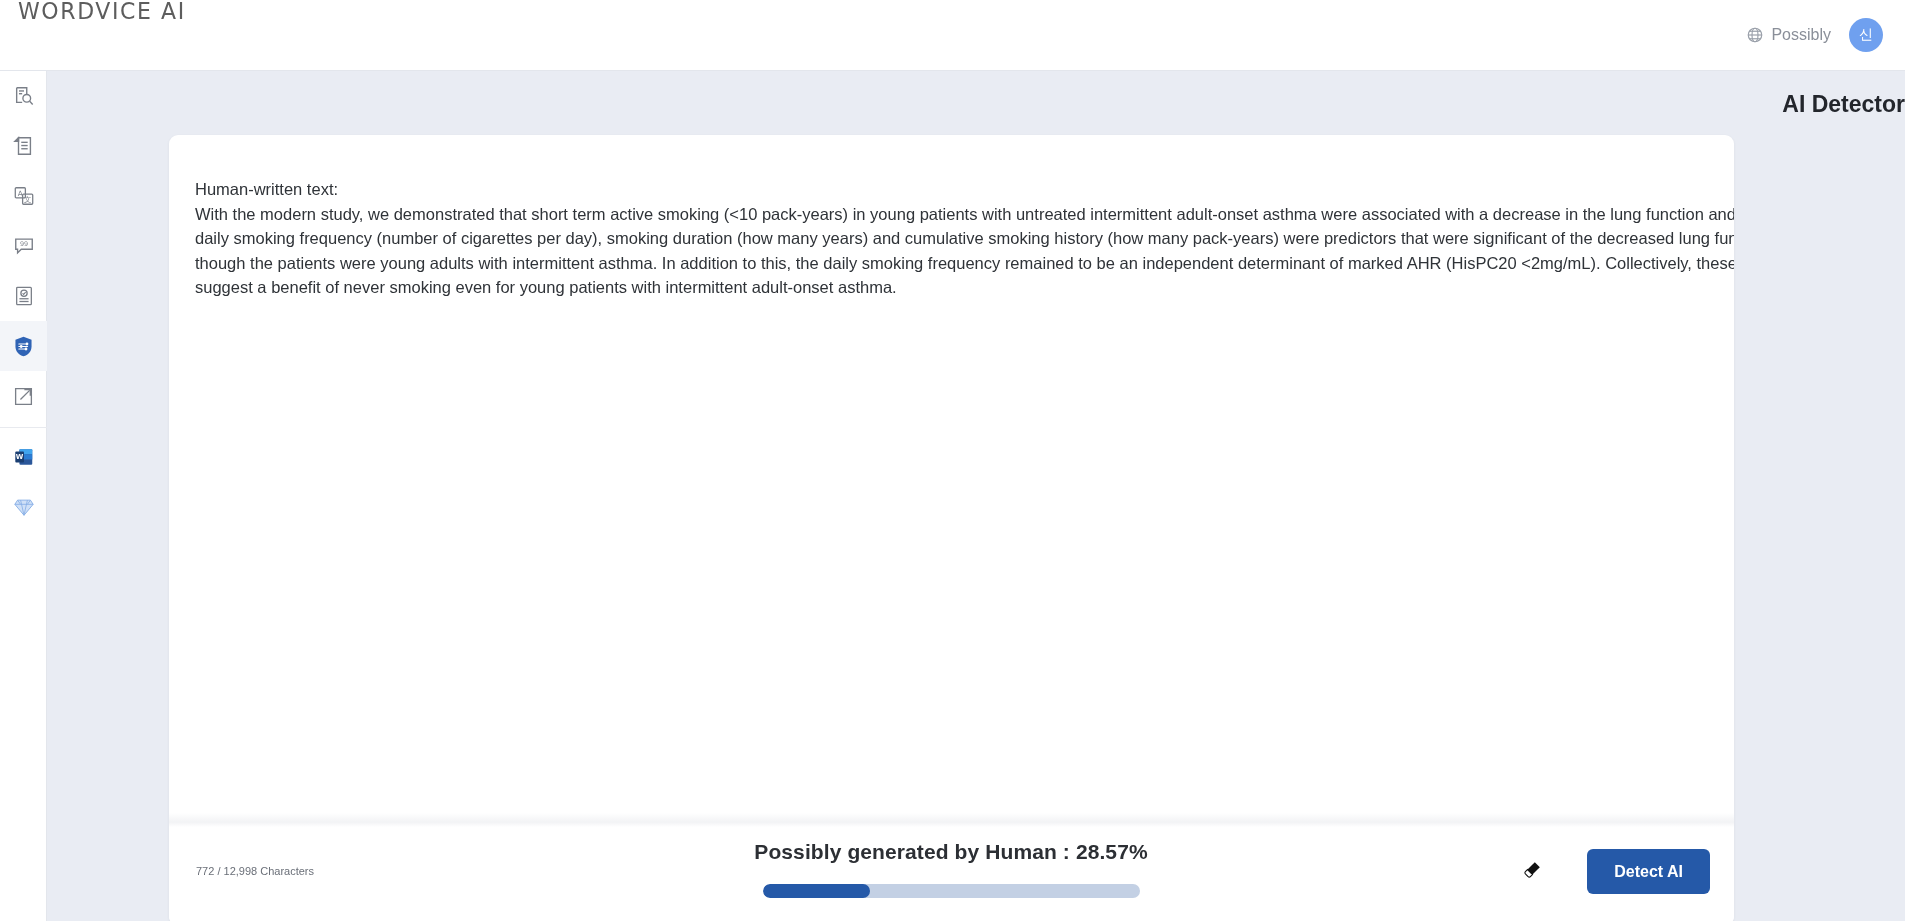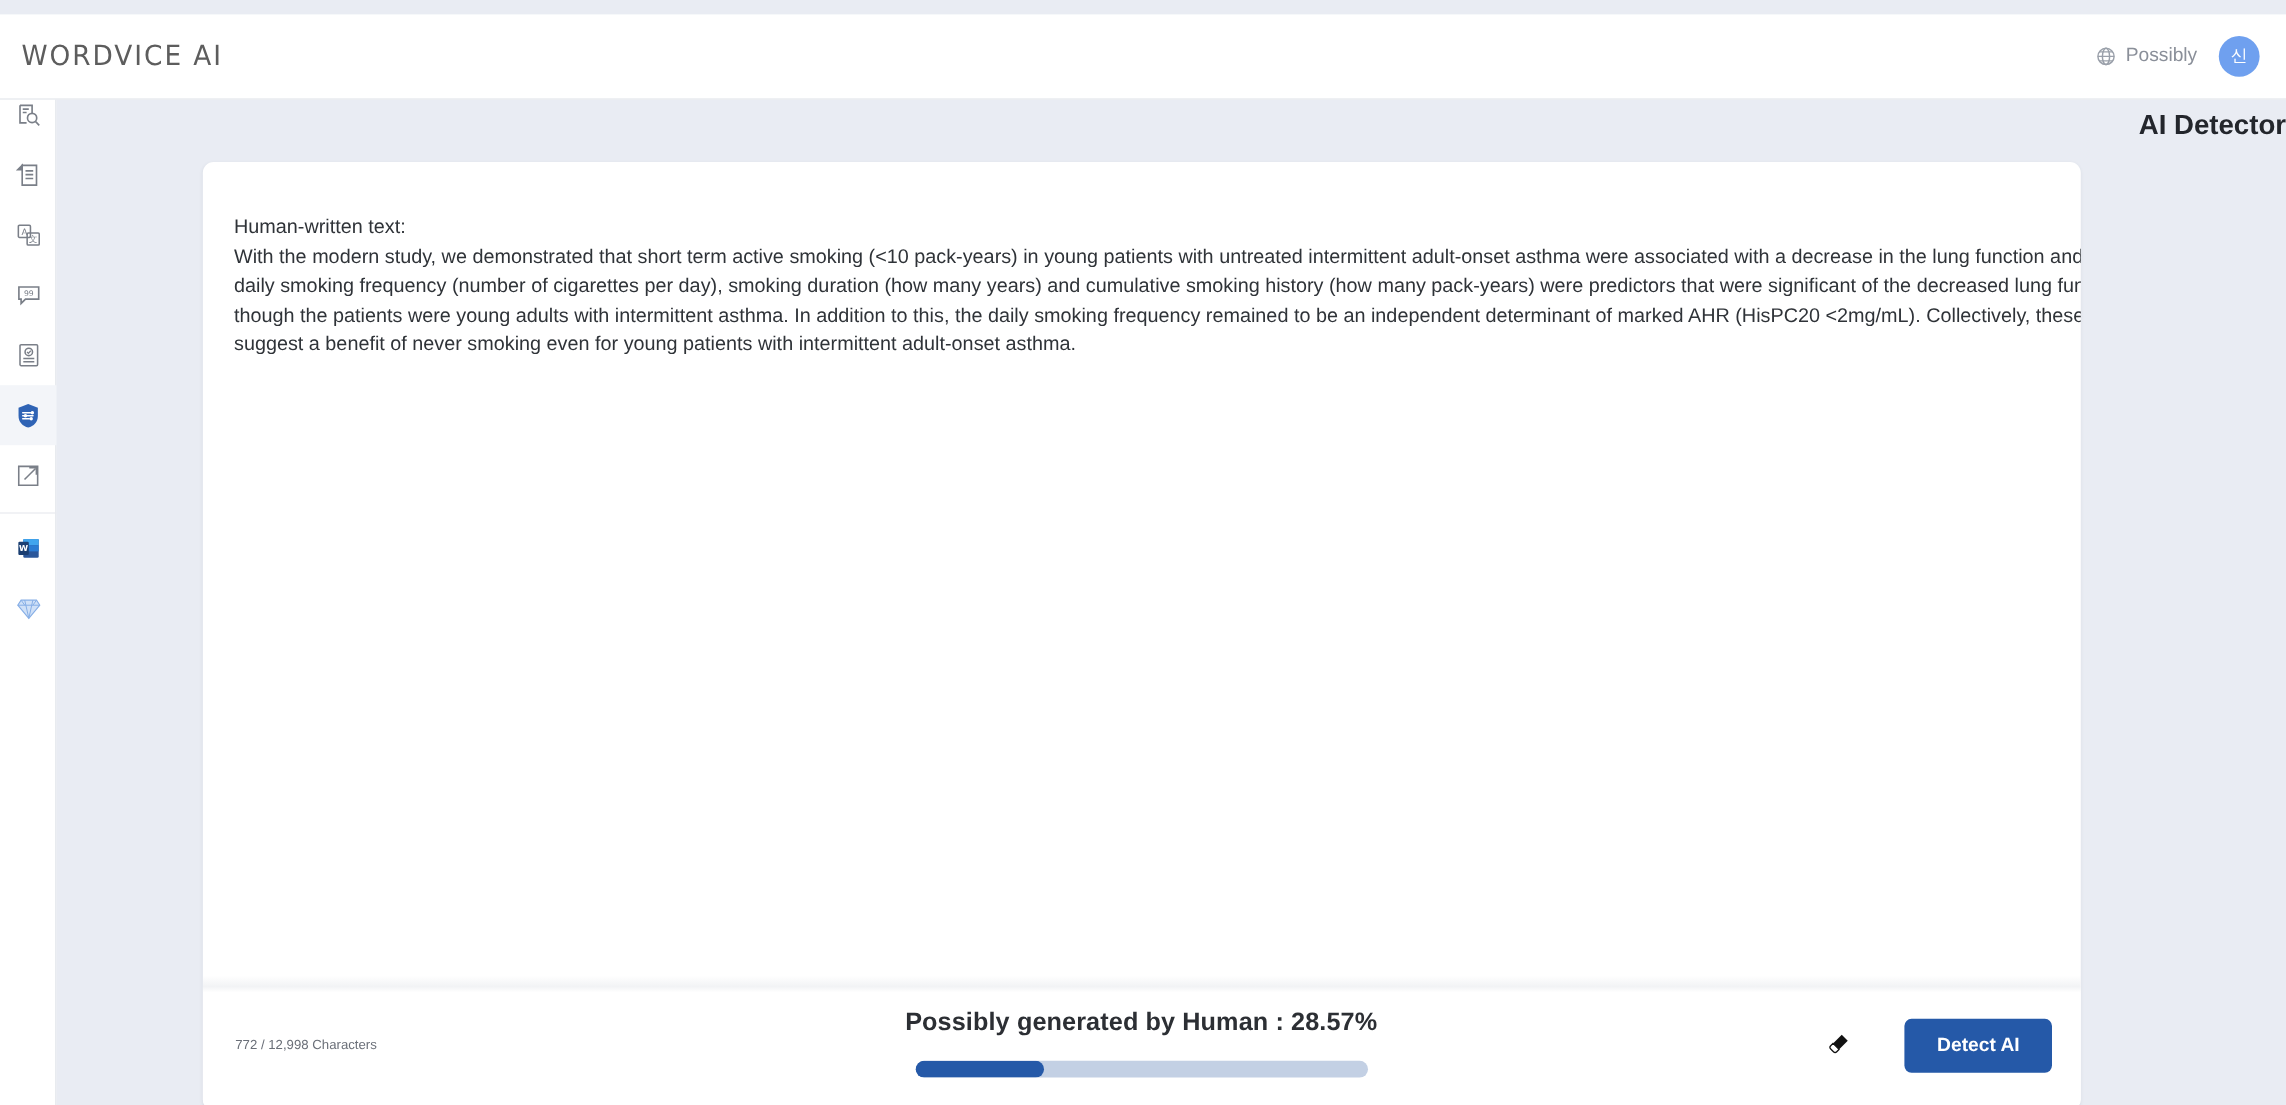--- a/index.html
+++ b/index.html
@@ -8,27 +8,26 @@
     width: 1905px;
     height: 921px;
     overflow: hidden;
     font-family: "Liberation Sans", sans-serif;
     background: #e9ecf3;
   }
 
   
   .header {
     position: absolute;
-    top: 12px; left: 0;
+    top: 0; left: 0;
     width: 1905px;
     height: 71px;
     background: #ffffff;
     border-bottom: 1px solid #e3e6ec;
     display: flex;
-    align-items: center;
     justify-content: space-between;
     z-index: 20;
   }
   .logo {
     margin-left: 18px;
     font-size: 22px;
     letter-spacing: 1.6px;
     color: #5d5d5d;
     font-weight: 400;
     font-family: "DejaVu Sans", sans-serif;

